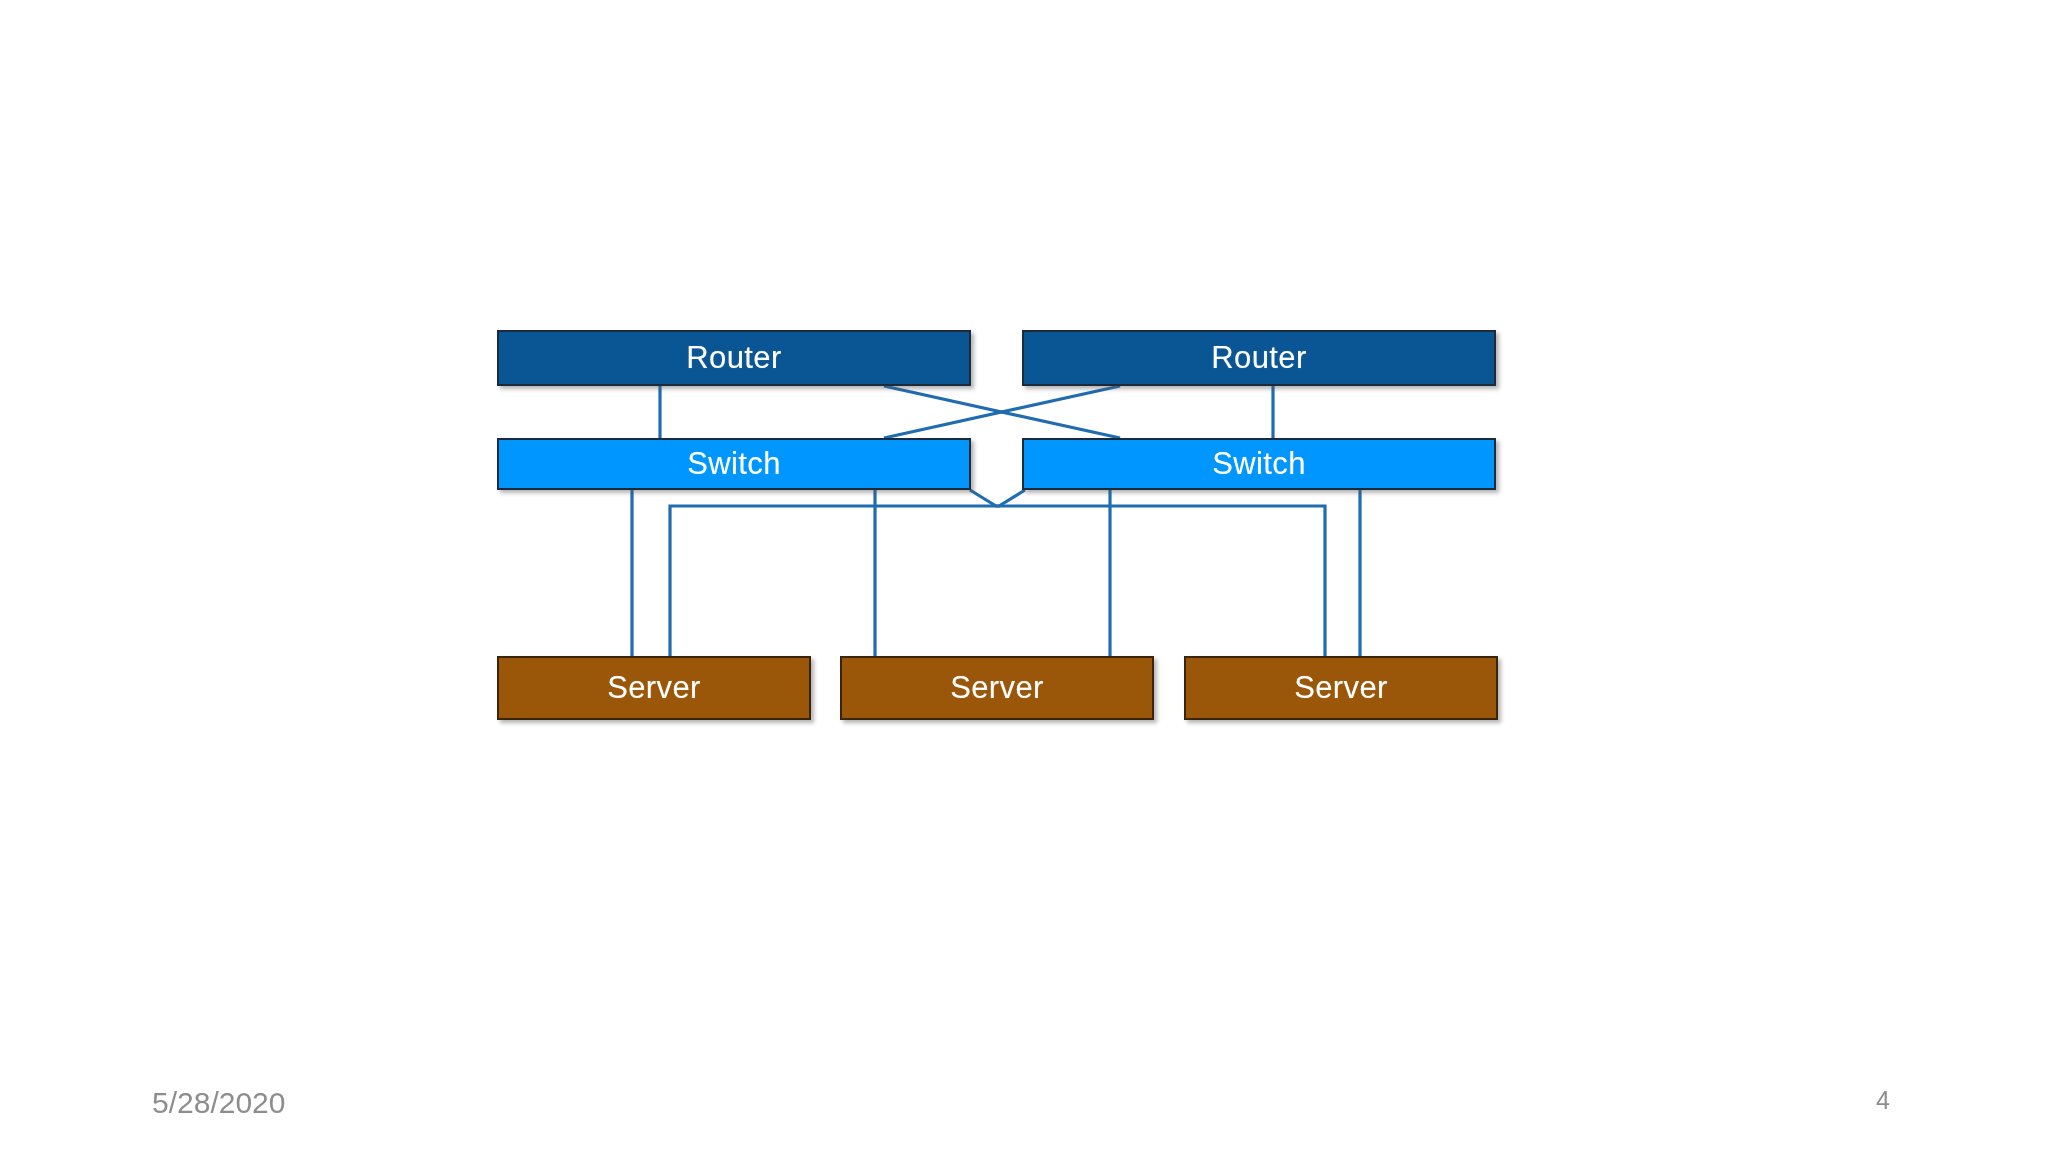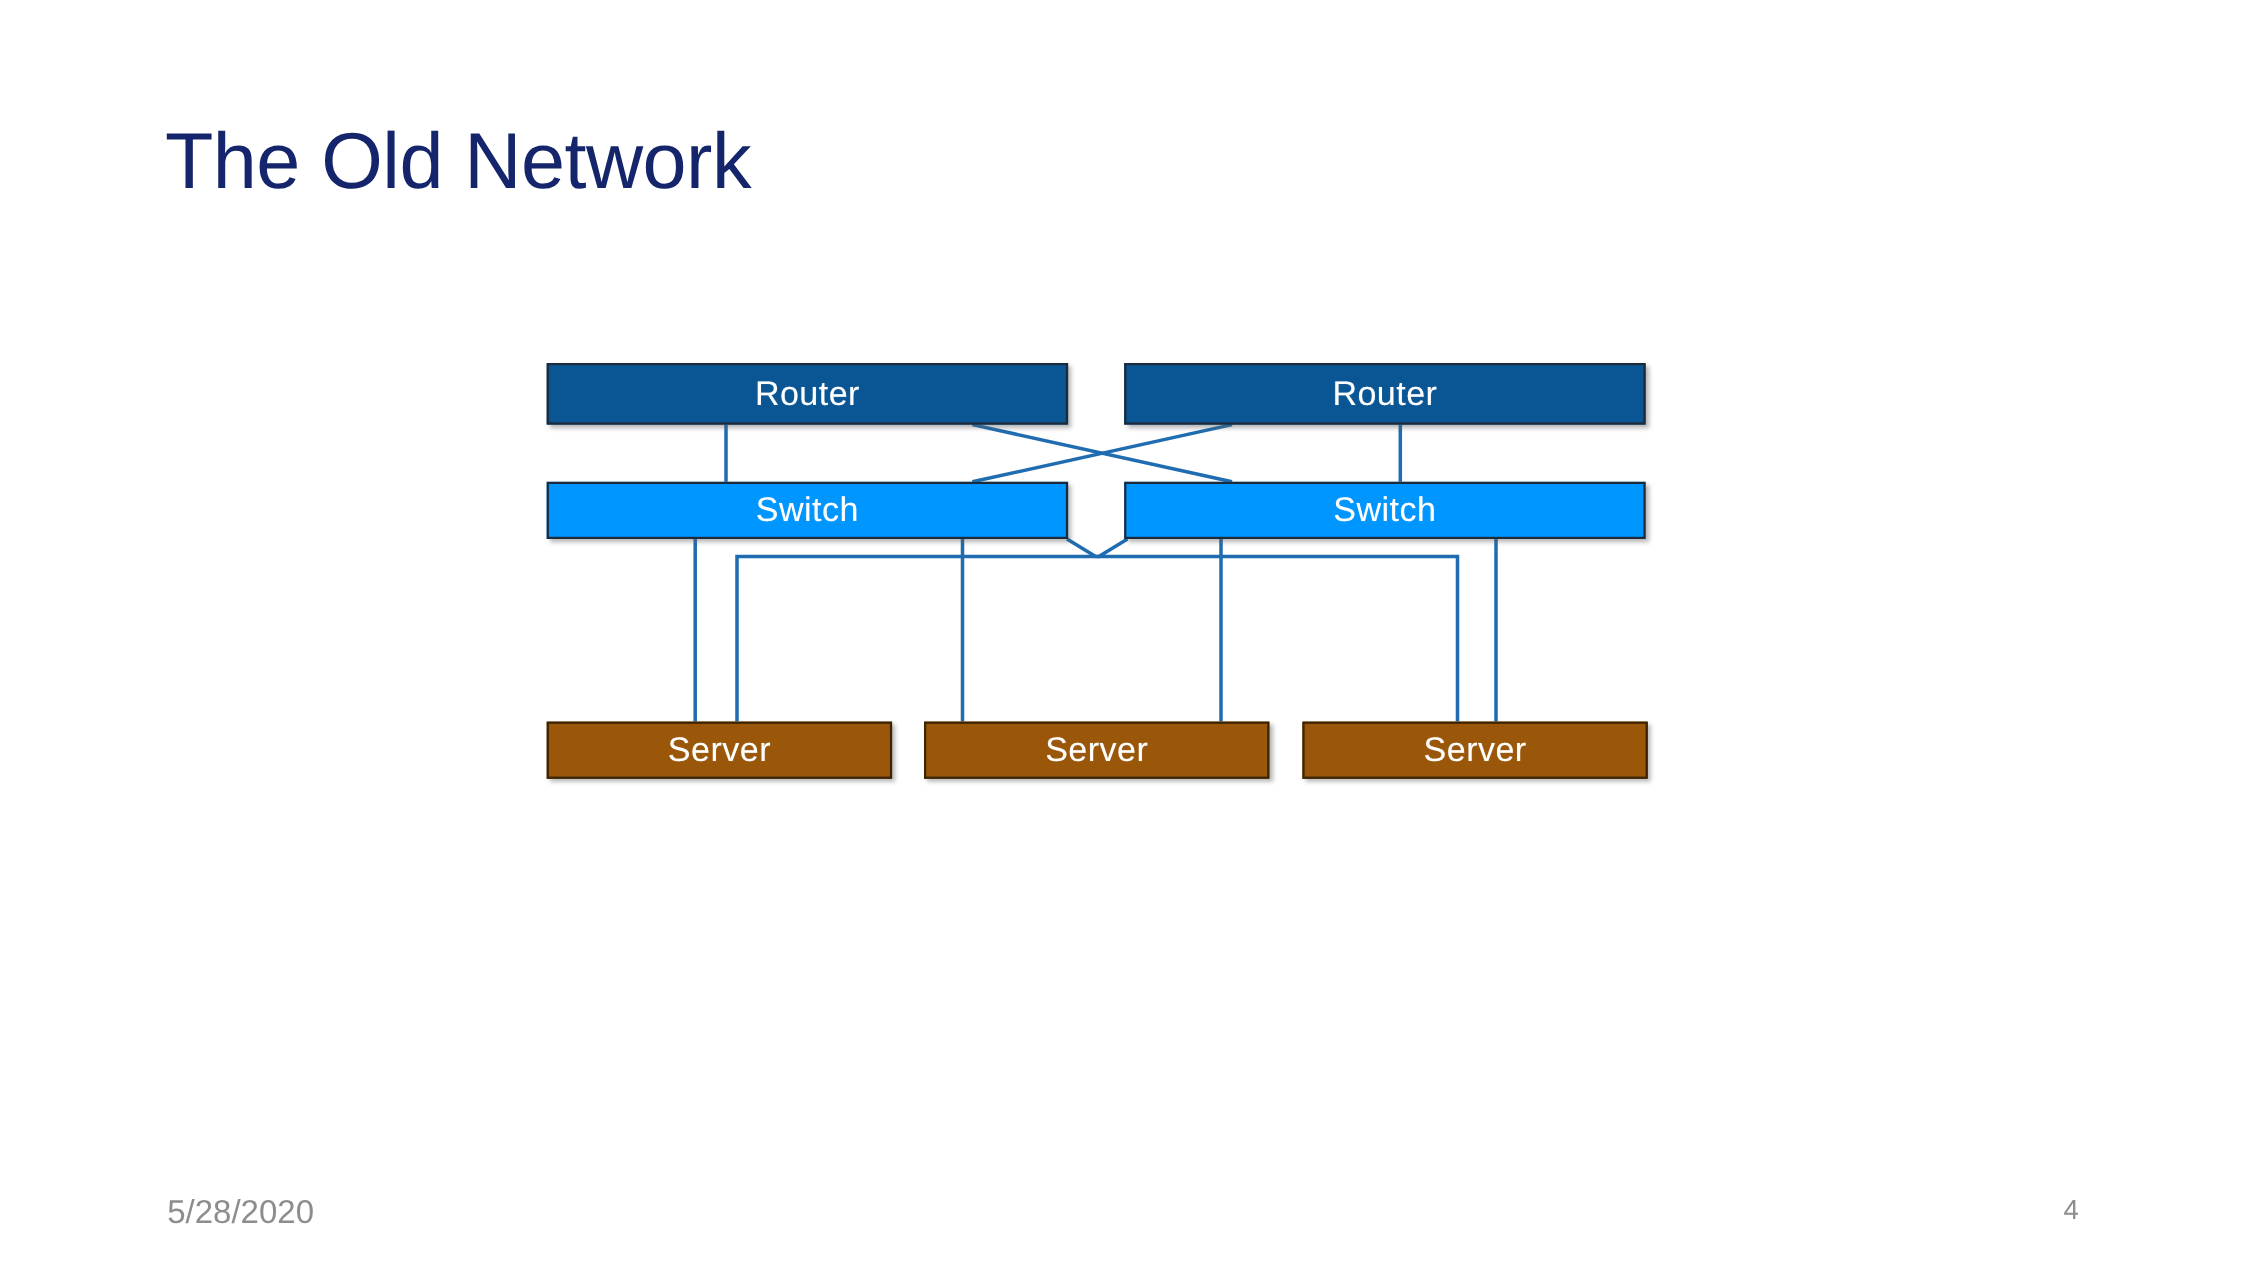--- a/index.html
+++ b/index.html
@@ -71,21 +71,21 @@
   .node.router {
     background: #0a5594;
     height: 56px;
   }
   .node.switch {
     background: #0096ff;
     height: 52px;
   }
   .node.server {
     background: #9a5709;
-    height: 52px;
+    height: 64px;
     border-color: #3a2406;
   }
 
   
   #footer-date {
     position: absolute;
     left: 152px;
     top: 1086px;
     font-size: 30px;
     color: #8d8d8d;
@@ -96,21 +96,20 @@
     top: 1086px;
     font-size: 25px;
     color: #8d8d8d;
   }
 </style>
 </head>
 <body>
 
 <div id="slide">
 
-  <div id="slide-title">The Old Network</div>
 
   <div id="diagram">
 
     <svg class="layer-svg" viewBox="0 0 1040 420">
       <g stroke="#1f6cb0" stroke-width="3.2" fill="none" stroke-linecap="butt">
 
         <line x1="180" y1="76" x2="180" y2="128"></line>
 
         <line x1="793" y1="76" x2="793" y2="128"></line>
 

